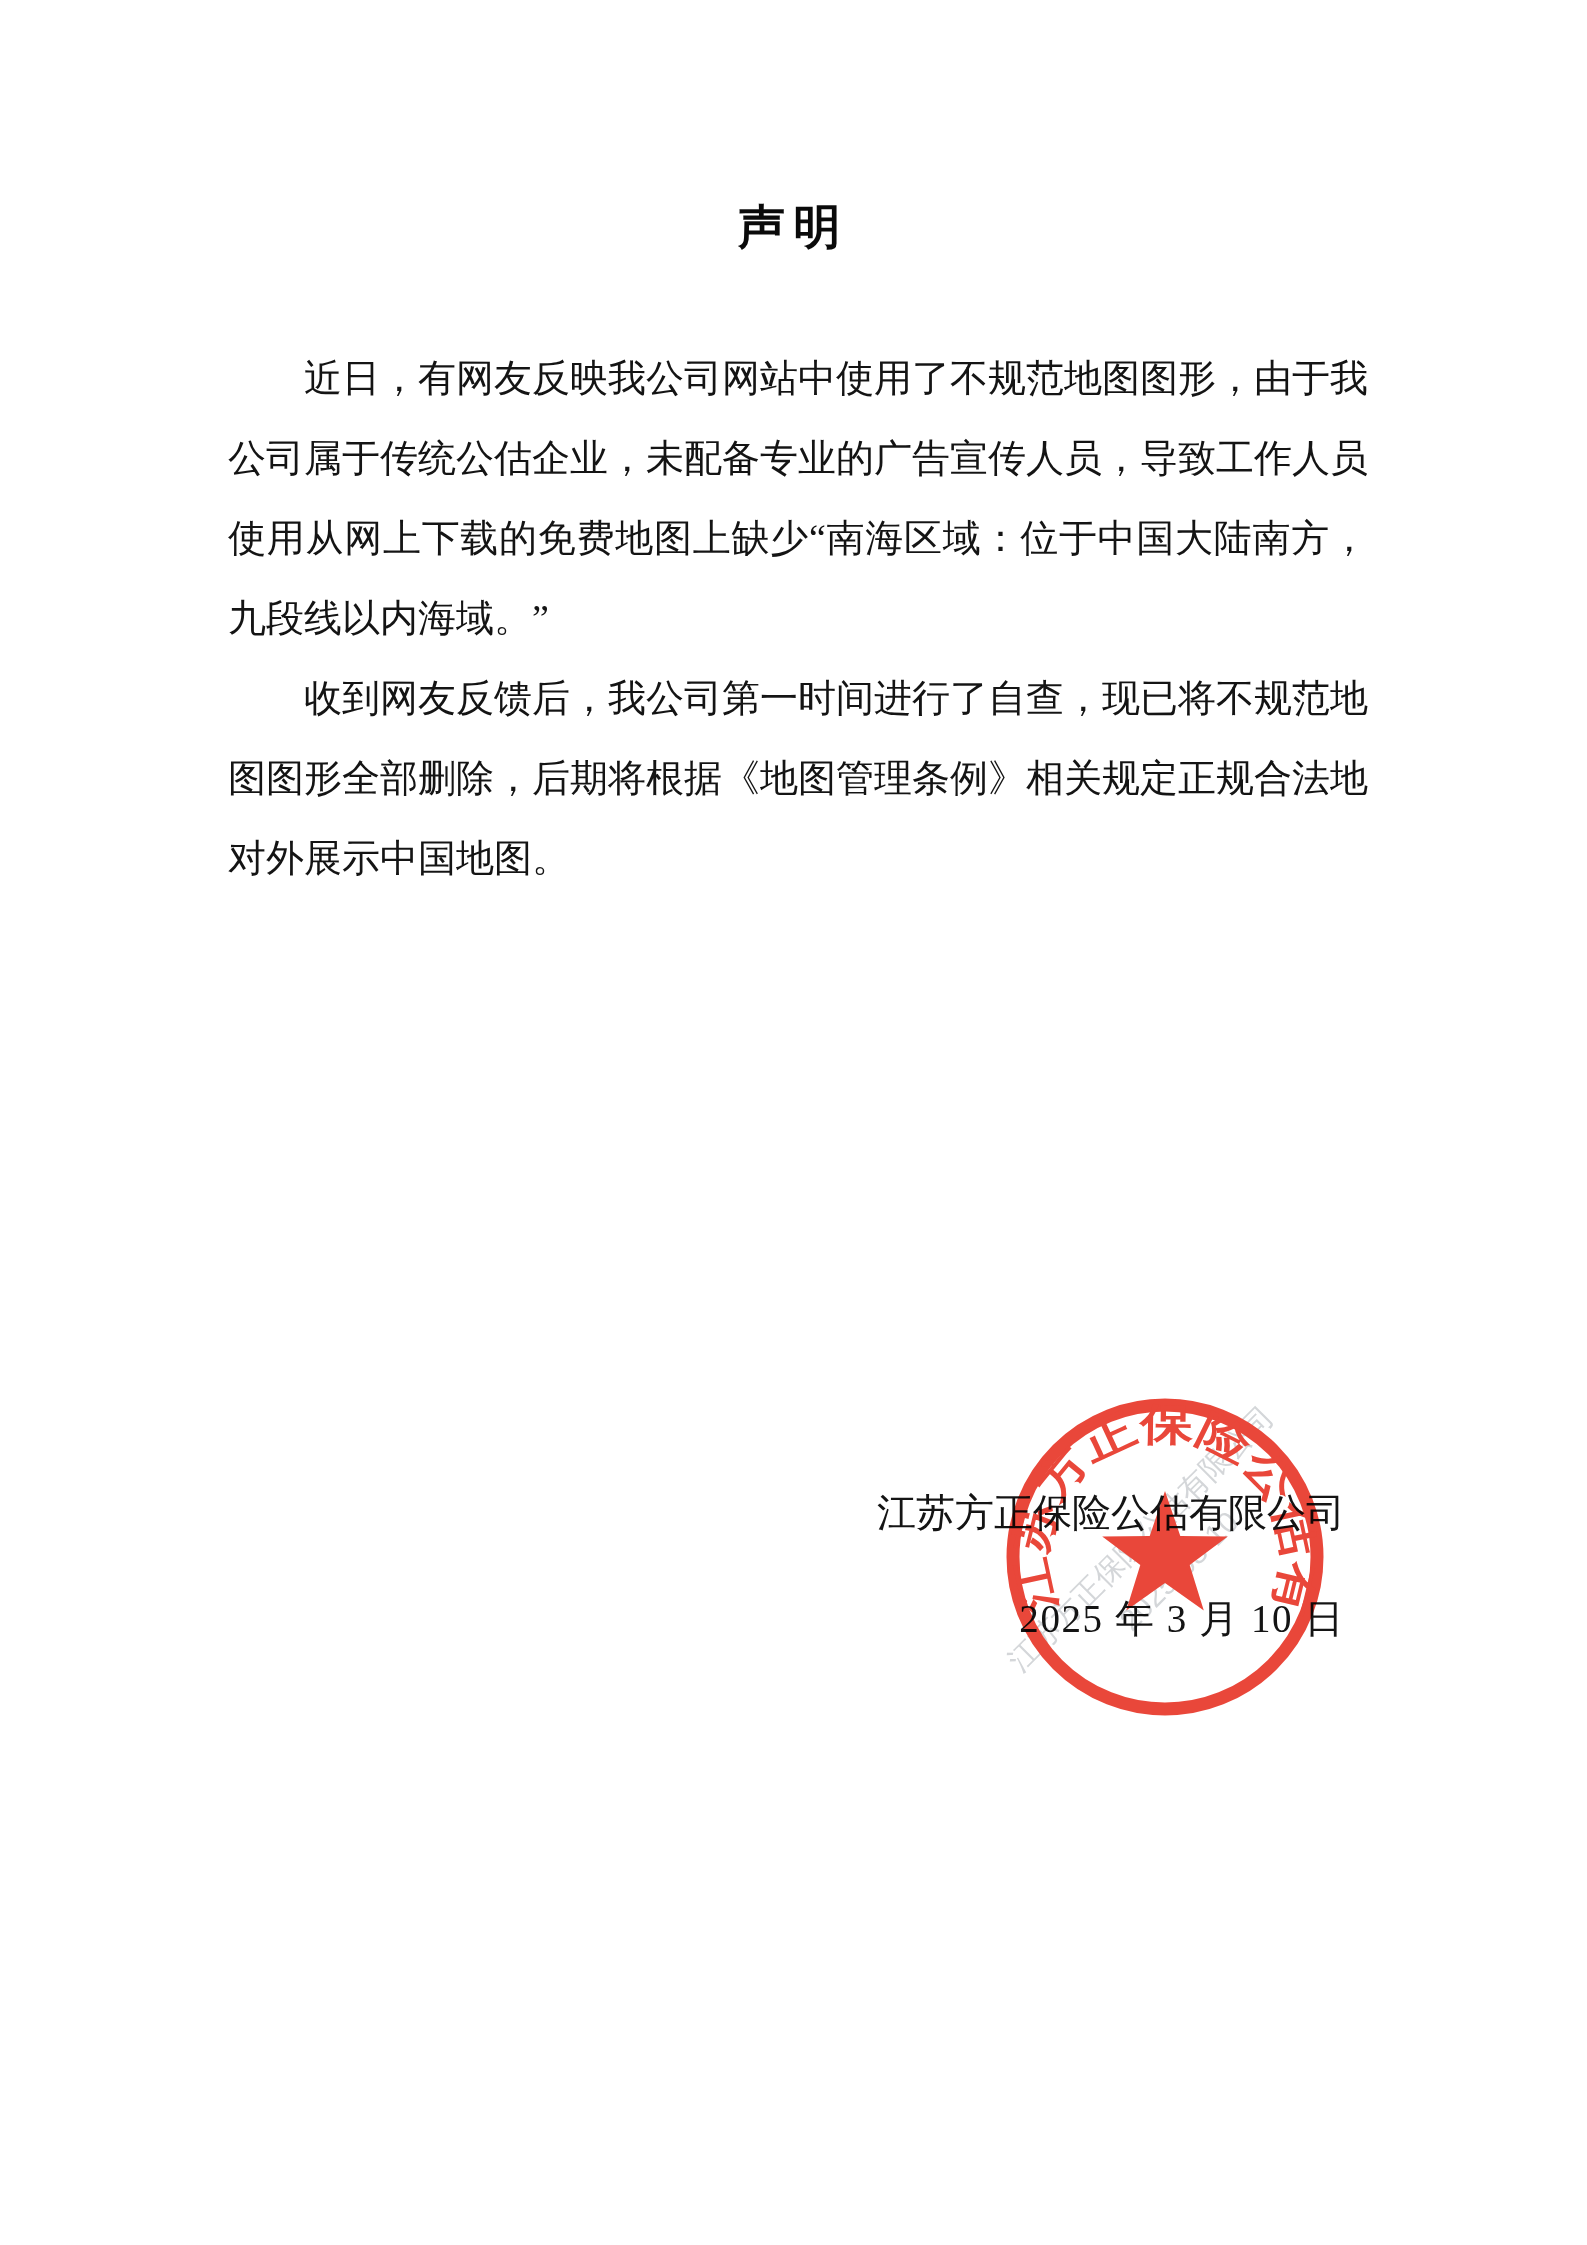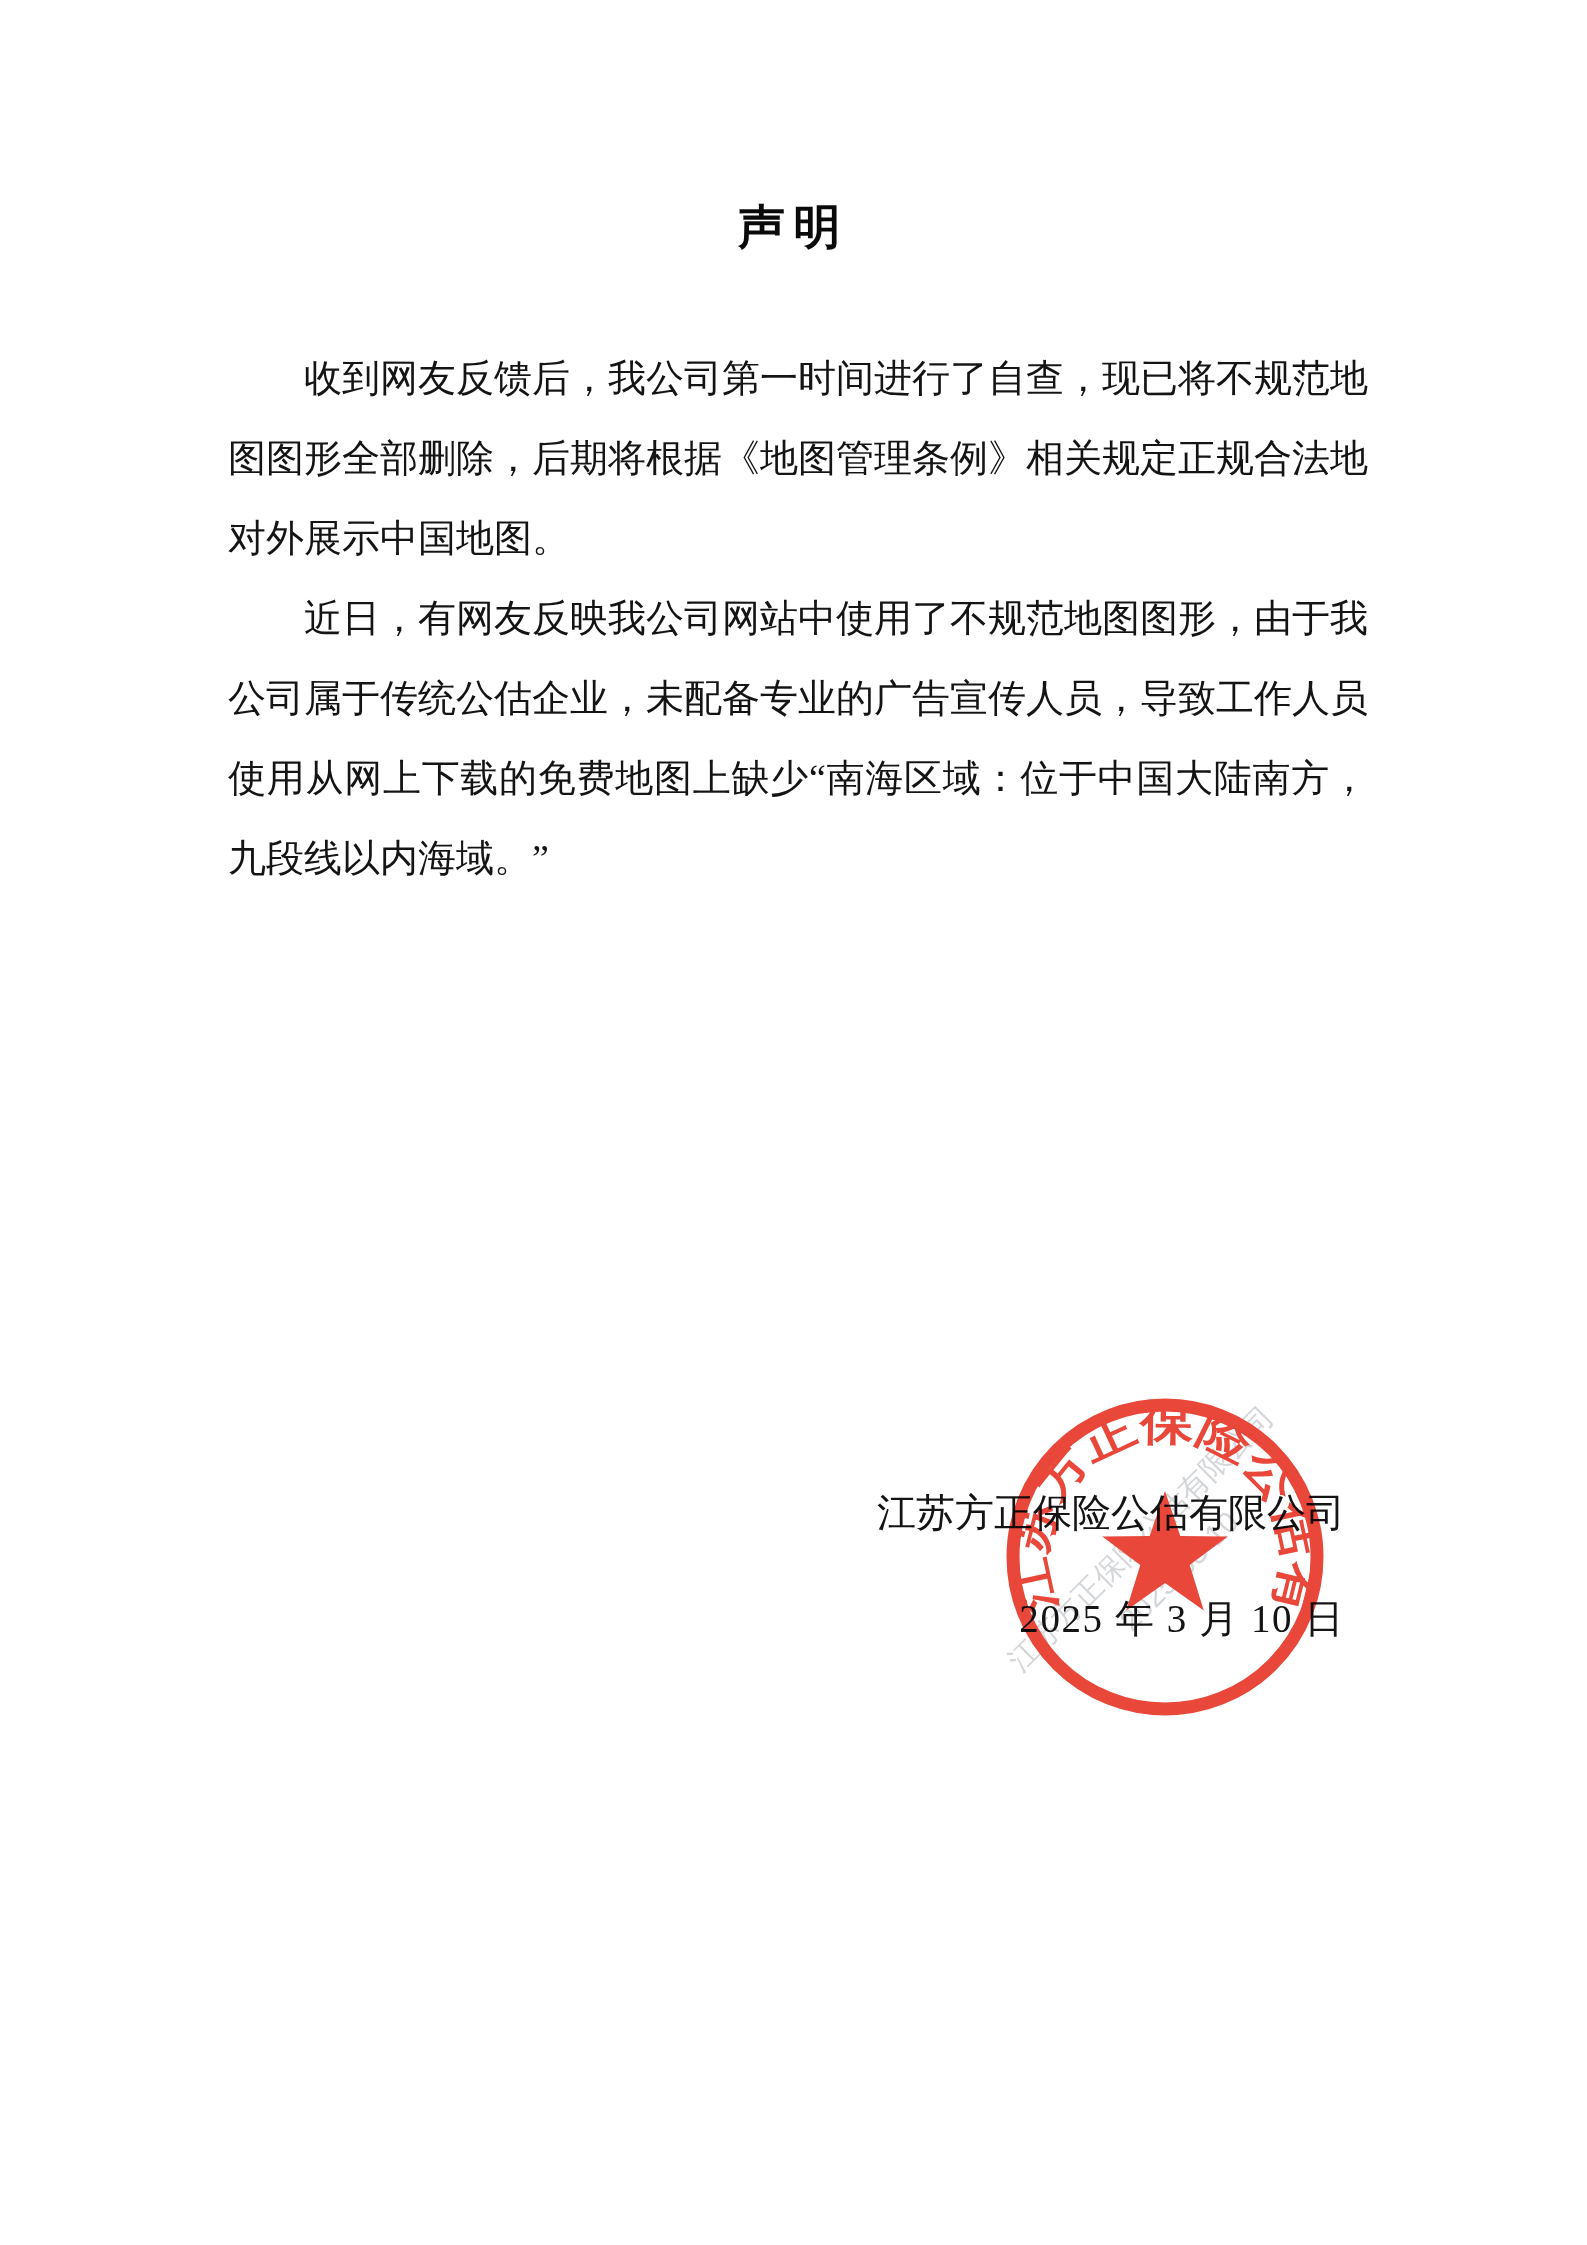--- a/index.html
+++ b/index.html
@@ -73,22 +73,22 @@
   }
 </style>
 </head>
 <body>
 
 <div class="page">
 
   <div class="doc-title">声明</div>
 
   <div class="doc-body">
+    <p>近日，有网友反映我公司网站中使用了不规范地图图形，由于我公司属于传统公估企业，未配备专业的广告宣传人员，导致工作人员使用从网上下载的免费地图上缺少“南海区域：位于中国大陆南方，九段线以内海域。”</p>
     <p>收到网友反馈后，我公司第一时间进行了自查，现已将不规范地图图形全部删除，后期将根据《地图管理条例》相关规定正规合法地对外展示中国地图。</p>
-    <p>近日，有网友反映我公司网站中使用了不规范地图图形，由于我公司属于传统公估企业，未配备专业的广告宣传人员，导致工作人员使用从网上下载的免费地图上缺少“南海区域：位于中国大陆南方，九段线以内海域。”</p>
   </div>
 
   <div class="sig-line sig-company">江苏方正保险公估有限公司</div>
 
   <div class="sig-line sig-date">2025 年 3 月 10 日</div>
 
   <div class="seal">
     <svg width="340" height="340" viewBox="0 0 340 340">
 
       <text class="seal-watermark" fill="#aab0b5" transform="rotate(-45 170 170)">

